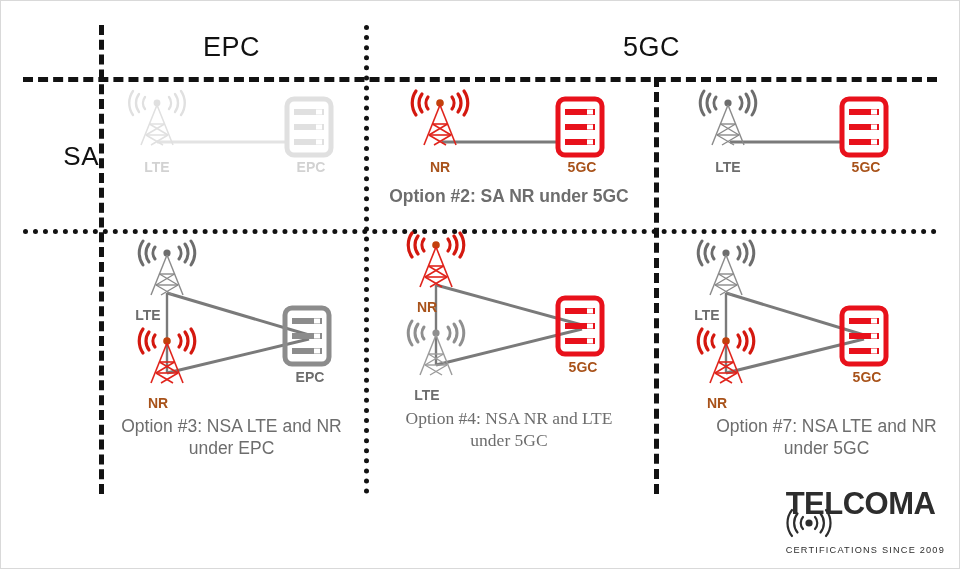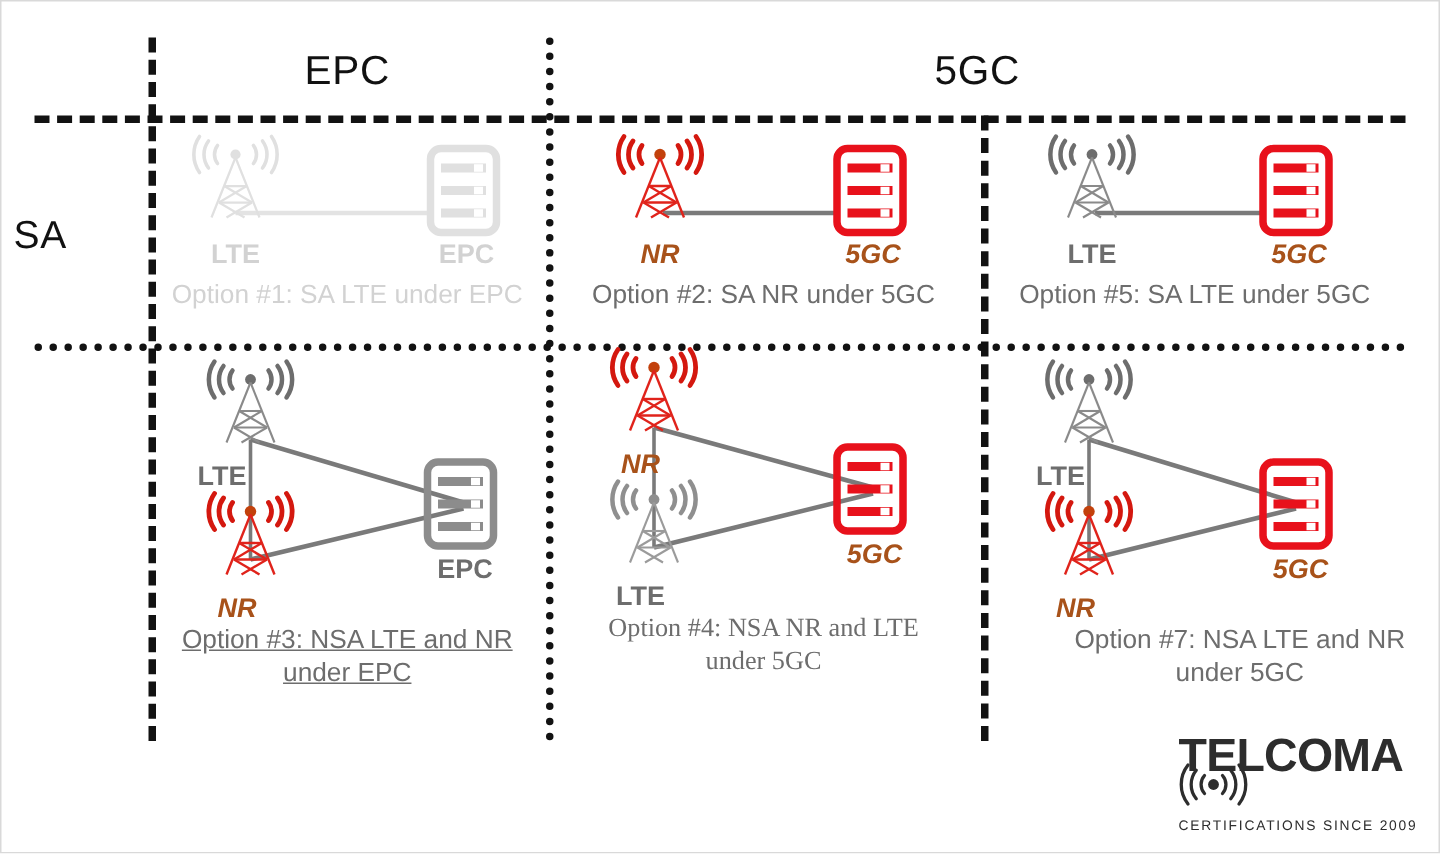--- a/index.html
+++ b/index.html
@@ -45,48 +45,48 @@
   
   .col-head {
     position: absolute;
     text-align: center;
     font-size: 27px;
     color: #111111;
     letter-spacing: .5px;
   }
   .row-head {
     position: absolute;
-    text-align: left;
+    text-align: right;
     font-size: 26px;
     color: #111111;
     letter-spacing: .5px;
   }
 
   
   .cell { position: absolute; }
   .cell-caption {
     position: absolute;
     text-align: center;
     font-size: 17.5px;
     line-height: 22px;
     color: #6d6d6d;
     white-space: pre-line;
   }
   .cell.faded .cell-caption { color: #d2d2d2; }
 
   
   .node-label {
     position: absolute;
-    font-size: 18px;
+    font-size: 14px;
     font-weight: bold;
     text-align: center;
     white-space: nowrap;
   }
   .lbl-gray { color: #6d6d6d; }
-  .lbl-orange { color: #a8521a; font-style: italic; }
+  .lbl-orange { color: #a8521a; }
   .lbl-faded { color: #d2d2d2; }
 
   
   svg { position: absolute; overflow: visible; }
 
   
   #logo {
     position: absolute;
     right: 14px;
     bottom: 12px;
@@ -157,21 +157,20 @@
     <svg width="52" height="62" style="left:186px; top:20px;">
       <rect x="2" y="2" width="44" height="56" rx="7" ry="7" fill="none" stroke="#e0e0e0" stroke-width="5"></rect>
       <rect x="9" y="12" width="30" height="6" fill="#e0e0e0"></rect>
       <rect x="9" y="27" width="30" height="6" fill="#e0e0e0"></rect>
       <rect x="9" y="42" width="30" height="6" fill="#e0e0e0"></rect>
       <rect x="31" y="12.5" width="6" height="5" fill="#ffffff"></rect>
       <rect x="31" y="27.5" width="6" height="5" fill="#ffffff"></rect>
       <rect x="31" y="42.5" width="6" height="5" fill="#ffffff"></rect>
     </svg>
     <div class="node-label lbl-faded" style="left:172px; top:82px; width:80px;">EPC</div>
-    <div class="cell-caption" style="left:0; top:108px; width:265px;">Option #1: SA LTE under EPC</div>
   </div>
 
   <div class="cell" style="left:363px; top:76px; width:290px; height:152px;">
     <svg width="290" height="152" style="left:0; top:0;">
       <line x1="78" y1="65" x2="196" y2="65" stroke="#7a7a7a" stroke-width="3"></line>
     </svg>
 
     <svg width="60" height="70" style="left:46px; top:16px;">
       <g stroke="#d4180f" fill="none" stroke-width="3.2" stroke-linecap="round">
         <path d="M18 16 A10 10 0 0 1 18 4"></path>
@@ -198,21 +197,21 @@
     <svg width="52" height="62" style="left:192px; top:20px;">
       <rect x="2" y="2" width="44" height="56" rx="7" ry="7" fill="none" stroke="#e8111b" stroke-width="5"></rect>
       <rect x="9" y="12" width="30" height="6" fill="#e8111b"></rect>
       <rect x="9" y="27" width="30" height="6" fill="#e8111b"></rect>
       <rect x="9" y="42" width="30" height="6" fill="#e8111b"></rect>
       <rect x="31" y="12.5" width="6" height="5" fill="#ffffff"></rect>
       <rect x="31" y="27.5" width="6" height="5" fill="#ffffff"></rect>
       <rect x="31" y="42.5" width="6" height="5" fill="#ffffff"></rect>
     </svg>
     <div class="node-label lbl-orange" style="left:178px; top:82px; width:80px;">5GC</div>
-    <div class="cell-caption" style="left:0; top:108px; width:290px;">Option #2: SA NR under 5GC</div>
+    <div class="cell-caption" style="left:0; top:108px; width:290px;font-weight:bold;">Option #2: SA NR under 5GC</div>
   </div>
 
   <div class="cell" style="left:653px; top:76px; width:285px; height:152px;">
     <svg width="285" height="152" style="left:0; top:0;">
       <line x1="76" y1="65" x2="190" y2="65" stroke="#7a7a7a" stroke-width="3"></line>
     </svg>
 
     <svg width="60" height="70" style="left:44px; top:16px;">
       <g stroke="#6d6d6d" fill="none" stroke-width="3" stroke-linecap="round">
         <path d="M18 16 A10 10 0 0 1 18 4"></path>
@@ -239,21 +238,20 @@
     <svg width="52" height="62" style="left:186px; top:20px;">
       <rect x="2" y="2" width="44" height="56" rx="7" ry="7" fill="none" stroke="#e8111b" stroke-width="5"></rect>
       <rect x="9" y="12" width="30" height="6" fill="#e8111b"></rect>
       <rect x="9" y="27" width="30" height="6" fill="#e8111b"></rect>
       <rect x="9" y="42" width="30" height="6" fill="#e8111b"></rect>
       <rect x="31" y="12.5" width="6" height="5" fill="#ffffff"></rect>
       <rect x="31" y="27.5" width="6" height="5" fill="#ffffff"></rect>
       <rect x="31" y="42.5" width="6" height="5" fill="#ffffff"></rect>
     </svg>
     <div class="node-label lbl-orange" style="left:172px; top:82px; width:80px;">5GC</div>
-    <div class="cell-caption" style="left:0; top:108px; width:285px;">Option #5: SA LTE under 5GC</div>
   </div>
 
   <div class="cell" style="left:98px; top:234px; width:265px; height:230px;">
     <svg width="265" height="230" style="left:0; top:0;">
       <line x1="68" y1="58" x2="210" y2="100" stroke="#7a7a7a" stroke-width="3"></line>
       <line x1="68" y1="138" x2="210" y2="104" stroke="#7a7a7a" stroke-width="3"></line>
       <line x1="68" y1="58" x2="68" y2="138" stroke="#7a7a7a" stroke-width="2.4"></line>
     </svg>
 
     <svg width="60" height="70" style="left:38px; top:8px;">
@@ -305,21 +303,21 @@
     <svg width="52" height="62" style="left:184px; top:71px;">
       <rect x="2" y="2" width="44" height="56" rx="7" ry="7" fill="none" stroke="#8c8c8c" stroke-width="5"></rect>
       <rect x="9" y="12" width="30" height="6" fill="#8c8c8c"></rect>
       <rect x="9" y="27" width="30" height="6" fill="#8c8c8c"></rect>
       <rect x="9" y="42" width="30" height="6" fill="#8c8c8c"></rect>
       <rect x="31" y="12.5" width="6" height="5" fill="#ffffff"></rect>
       <rect x="31" y="27.5" width="6" height="5" fill="#ffffff"></rect>
       <rect x="31" y="42.5" width="6" height="5" fill="#ffffff"></rect>
     </svg>
     <div class="node-label lbl-gray" style="left:172px; top:134px; width:78px;">EPC</div>
-    <div class="cell-caption" style="left:0; top:180px; width:265px;text-decoration:underline;">Option #3: NSA LTE and NR
+    <div class="cell-caption" style="left:0; top:180px; width:265px;">Option #3: NSA LTE and NR
 under EPC</div>
   </div>
 
   <div class="cell" style="left:363px; top:234px; width:290px; height:230px;">
     <svg width="290" height="230" style="left:0; top:0;">
       <line x1="72" y1="50" x2="218" y2="90" stroke="#7a7a7a" stroke-width="3"></line>
       <line x1="72" y1="130" x2="218" y2="94" stroke="#7a7a7a" stroke-width="3"></line>
       <line x1="72" y1="50" x2="72" y2="130" stroke="#7a7a7a" stroke-width="2.4"></line>
     </svg>
 

